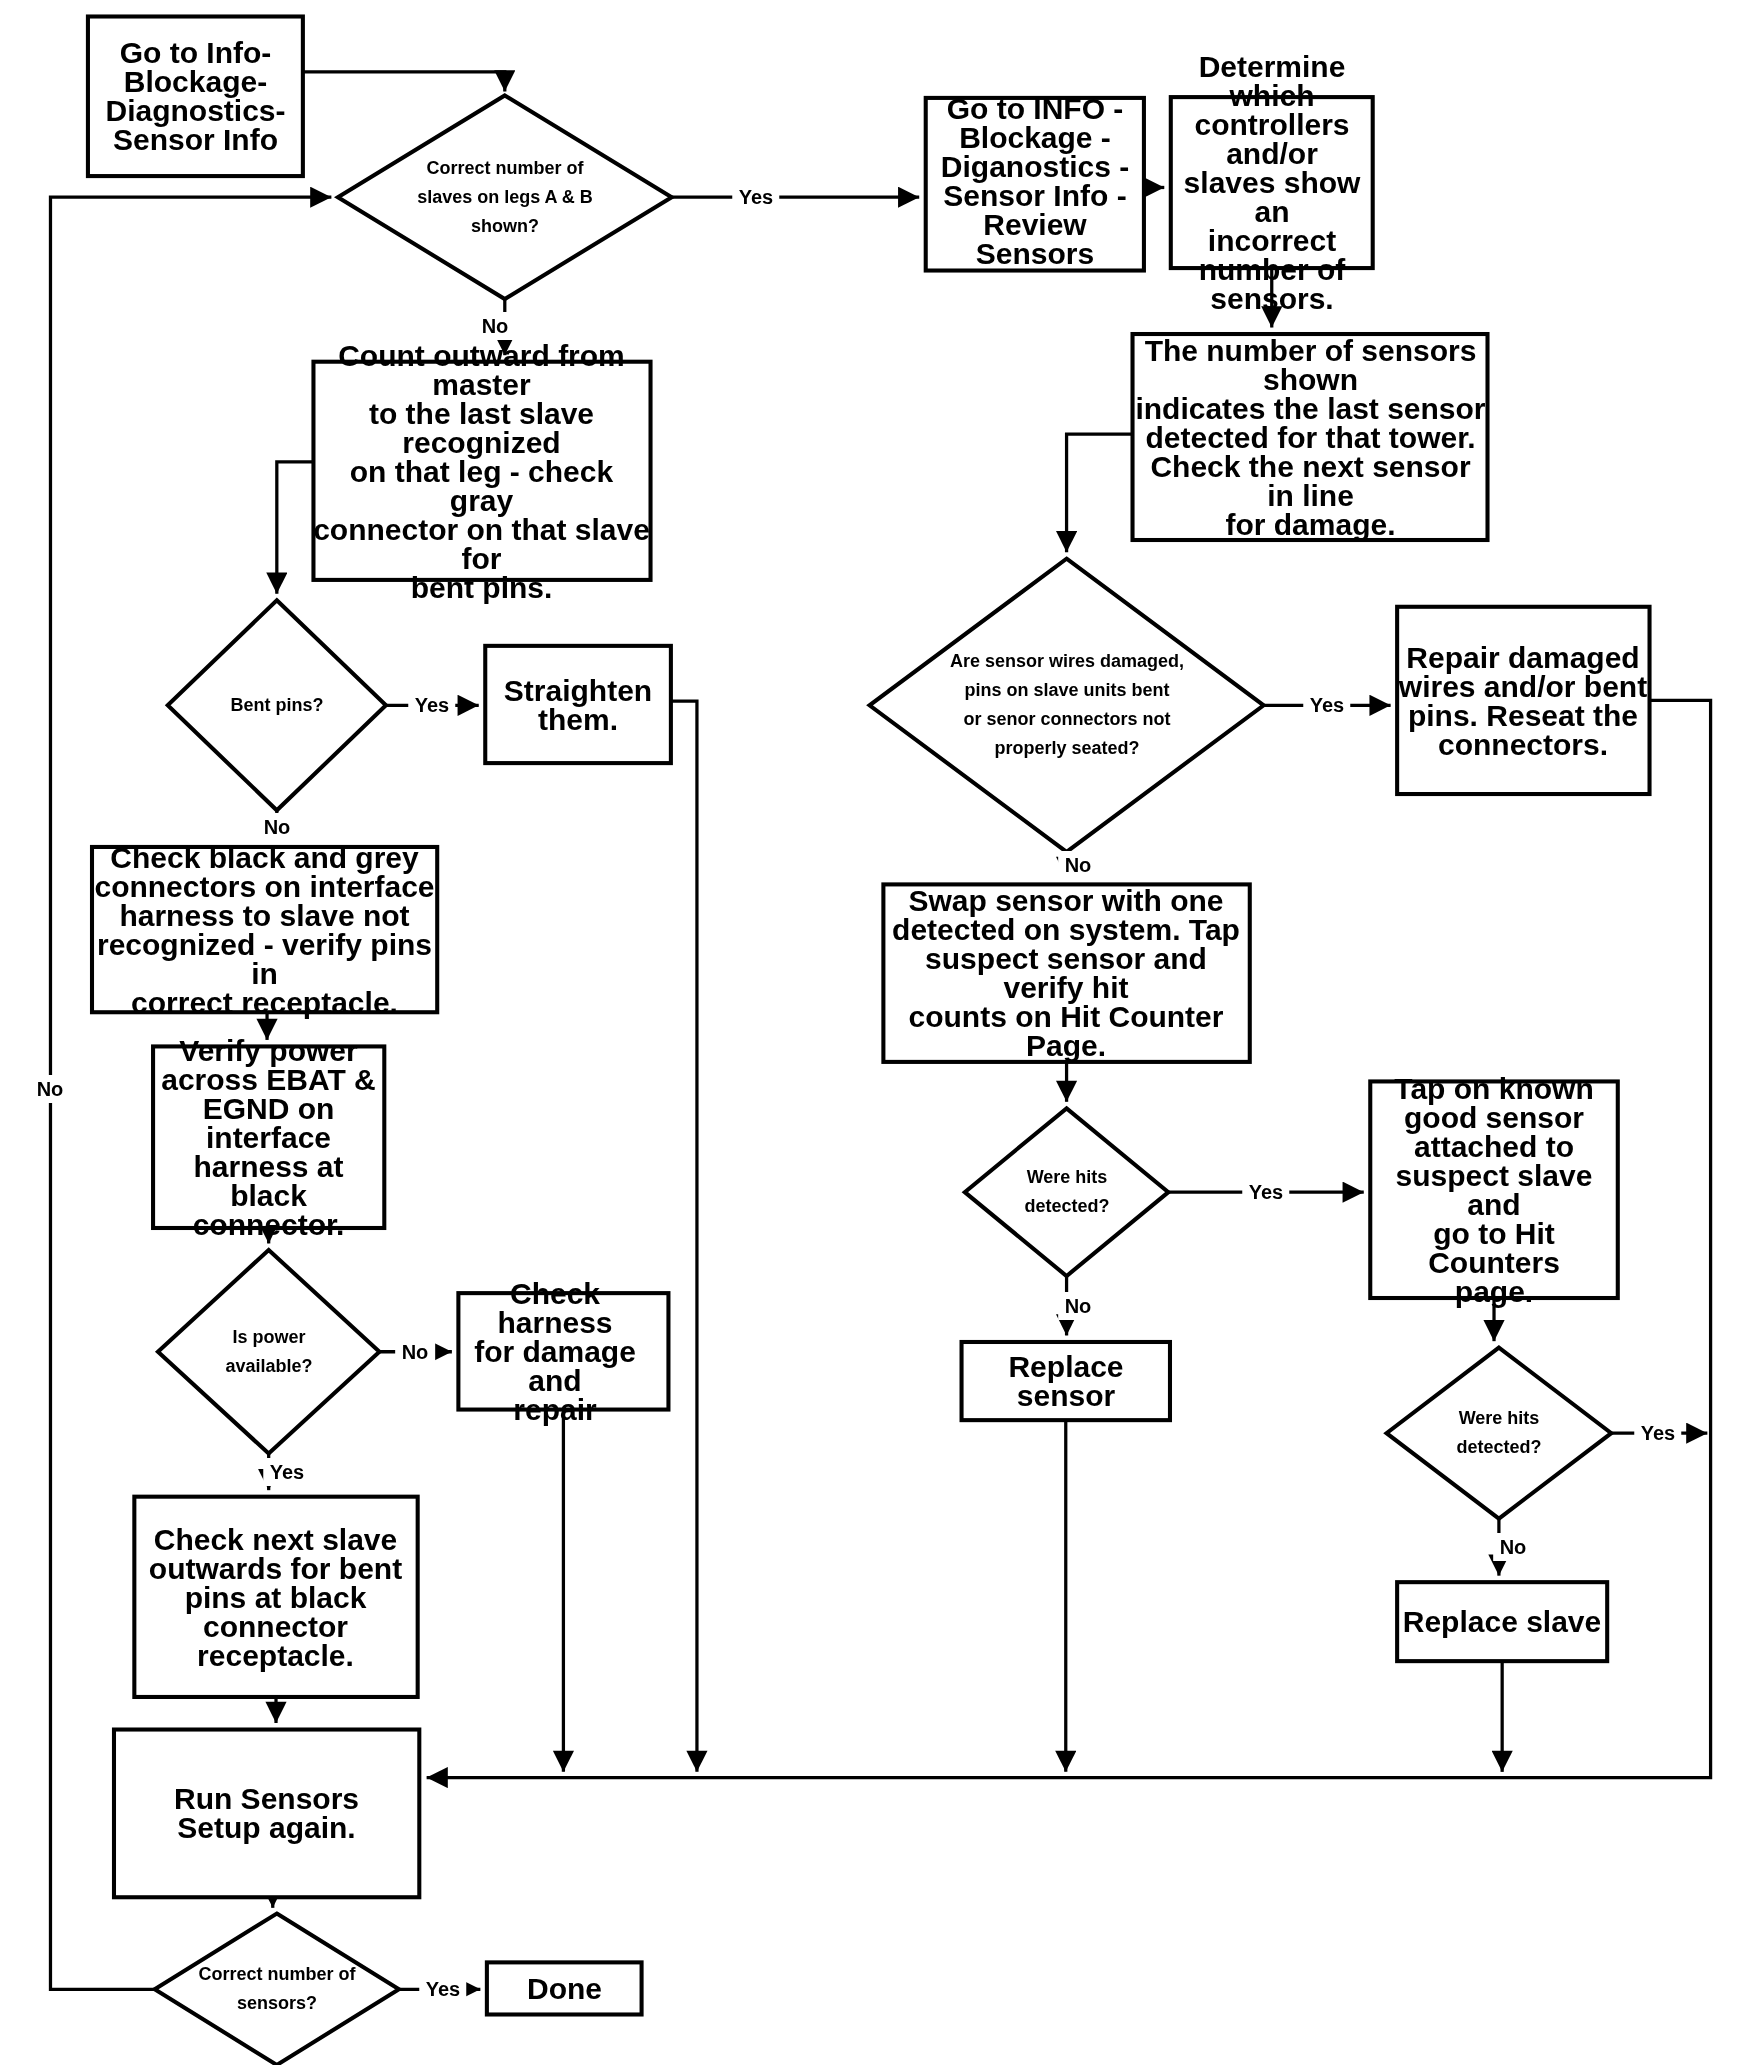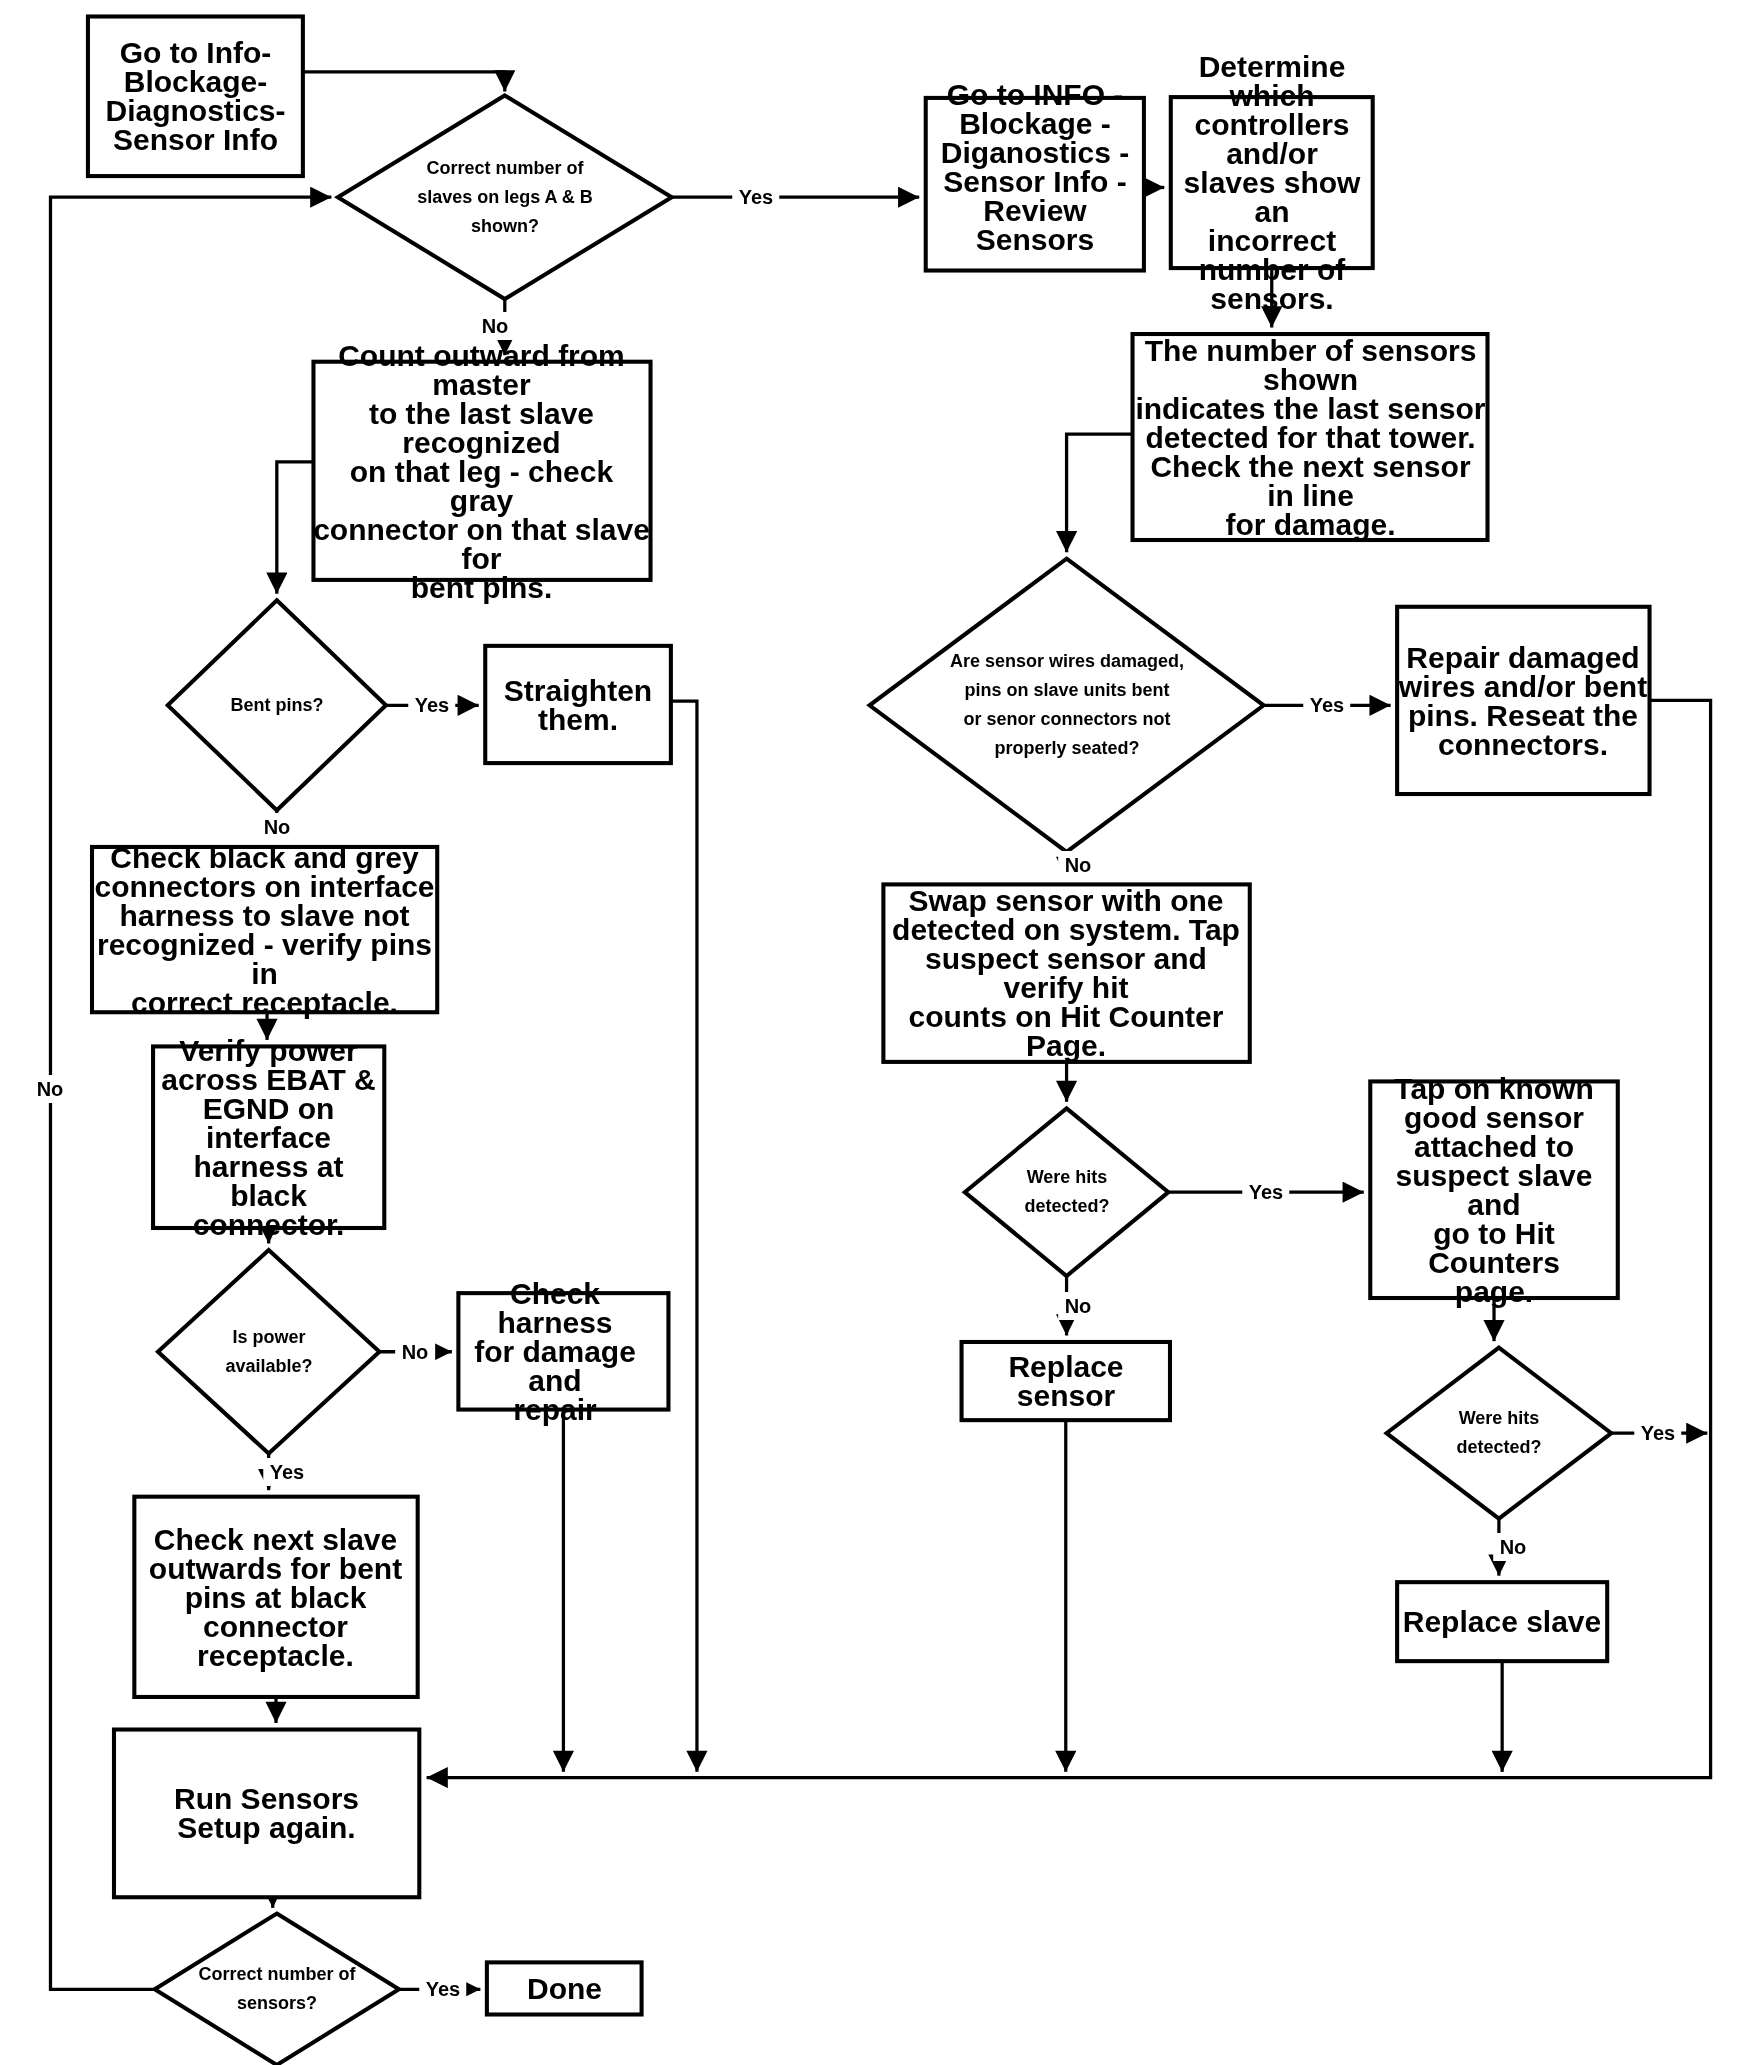--- a/index.html
+++ b/index.html
@@ -110,21 +110,21 @@
     </g>
   </svg>
 
   <div class="node" style="left:88px;top:16.3px;width:215px;height:160px;">Go to Info-
 Blockage-
 Diagnostics-
 Sensor Info</div>
   <div class="dlabel" style="left:505px;top:197px;width:301px;height:195px;">Correct number of
 slaves on legs A &amp; B
 shown?</div>
-  <div class="node" style="left:926px;top:80px;width:218px;height:173px;">Go to INFO -
+  <div class="node" style="left:926px;top:94px;width:218px;height:173px;">Go to INFO -
 Blockage -
 Diganostics -
 Sensor Info -
 Review Sensors</div>
   <div class="node" style="left:1171px;top:97px;width:202px;height:171px;">Determine which
 controllers and/or
 slaves show an
 incorrect number of
 sensors.</div>
   <div class="node" style="left:1133px;top:334px;width:355px;height:206px;">The number of sensors shown

